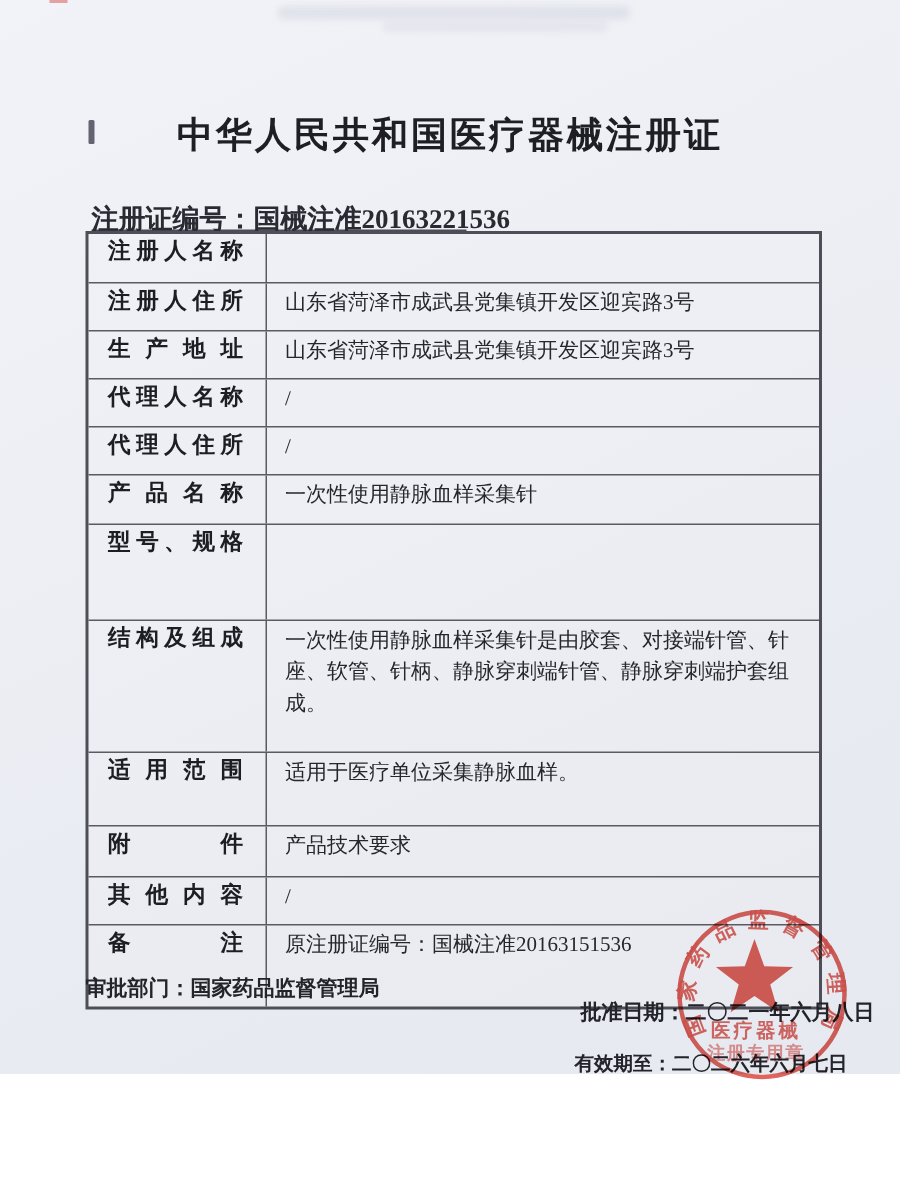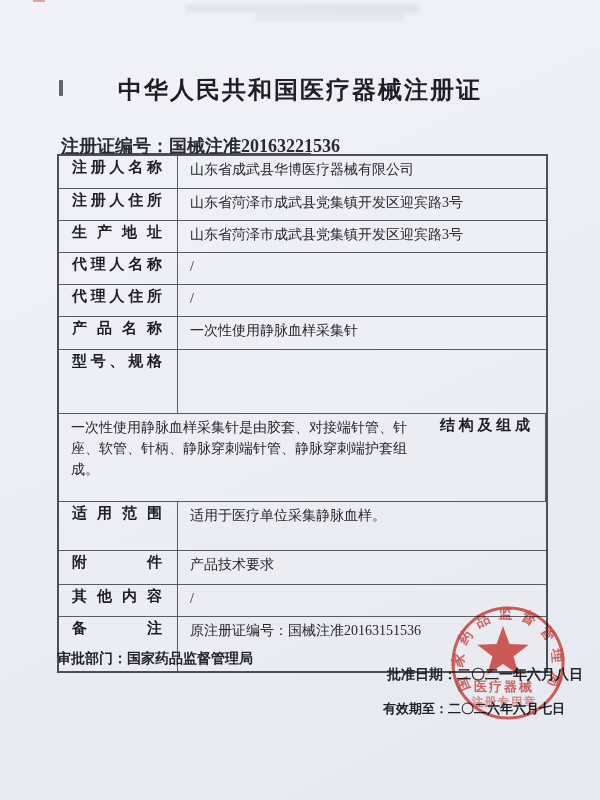--- a/index.html
+++ b/index.html
@@ -2,21 +2,21 @@
 <html><head>
 <meta charset="utf-8">
 <style>
   html,body{margin:0;padding:0;}
   body{
     width:600px;height:800px;overflow:hidden;
     font-family:"Liberation Serif","DejaVu Serif",serif;
     color:#26262c;
   }
   .page{
-    position:relative;width:600px;height:800px;
+    position:relative;width:600px;height:716px;
     background:linear-gradient(155deg,#f2f3f8 0%,#edeff5 35%,#e9ebf2 70%,#e7e9f0 100%);
   }
   
   .smudge1{position:absolute;left:185px;top:4px;width:235px;height:9px;
     background:rgba(125,130,155,.13);filter:blur(2px);border-radius:4px;}
   .smudge2{position:absolute;left:255px;top:15px;width:150px;height:6px;
     background:rgba(125,130,155,.10);filter:blur(2px);border-radius:3px;}
   .red-tick{position:absolute;left:33px;top:0;width:12px;height:2px;
     background:rgba(215,80,75,.5);}
   .dark-dash{position:absolute;left:59px;top:80px;width:4px;height:16px;
@@ -84,21 +84,20 @@
   <h1 class="title">中华人民共和国医疗器械注册证</h1>
 
   <div class="cert-no"><span>注册证编号：</span><span>国械注准20163221536</span></div>
 
   <div class="cert-table">
 
     <div class="row" style="height:32px">
       <div class="cell label-cell">
           <span class="jlabel">注册人名称</span>
         </div>
-      <div class="cell value-cell">山东省成武县华博医疗器械有限公司</div>
     </div>
 
     <div class="row" style="height:32px">
       <div class="cell label-cell">
           <span class="jlabel">注册人住所</span>
         </div>
       <div class="cell value-cell">山东省菏泽市成武县党集镇开发区迎宾路3号</div>
     </div>
 
     <div class="row" style="height:32px">
@@ -129,24 +128,24 @@
       <div class="cell value-cell">一次性使用静脉血样采集针</div>
     </div>
 
     <div class="row" style="height:64px">
       <div class="cell label-cell">
           <span class="jlabel">型号、规格</span>
         </div>
     </div>
 
     <div class="row" style="height:88px">
-      <div class="cell value-cell">一次性使用静脉血样采集针是由胶套、对接端针管、针座、软管、针柄、静脉穿刺端针管、静脉穿刺端护套组成。</div>
       <div class="cell label-cell">
           <span class="jlabel">结构及组成</span>
         </div>
+      <div class="cell value-cell">一次性使用静脉血样采集针是由胶套、对接端针管、针座、软管、针柄、静脉穿刺端针管、静脉穿刺端护套组成。</div>
     </div>
 
     <div class="row" style="height:49px">
       <div class="cell label-cell">
           <span class="jlabel">适用范围</span>
         </div>
       <div class="cell value-cell">适用于医疗单位采集静脉血样。</div>
     </div>
 
     <div class="row" style="height:34px">

